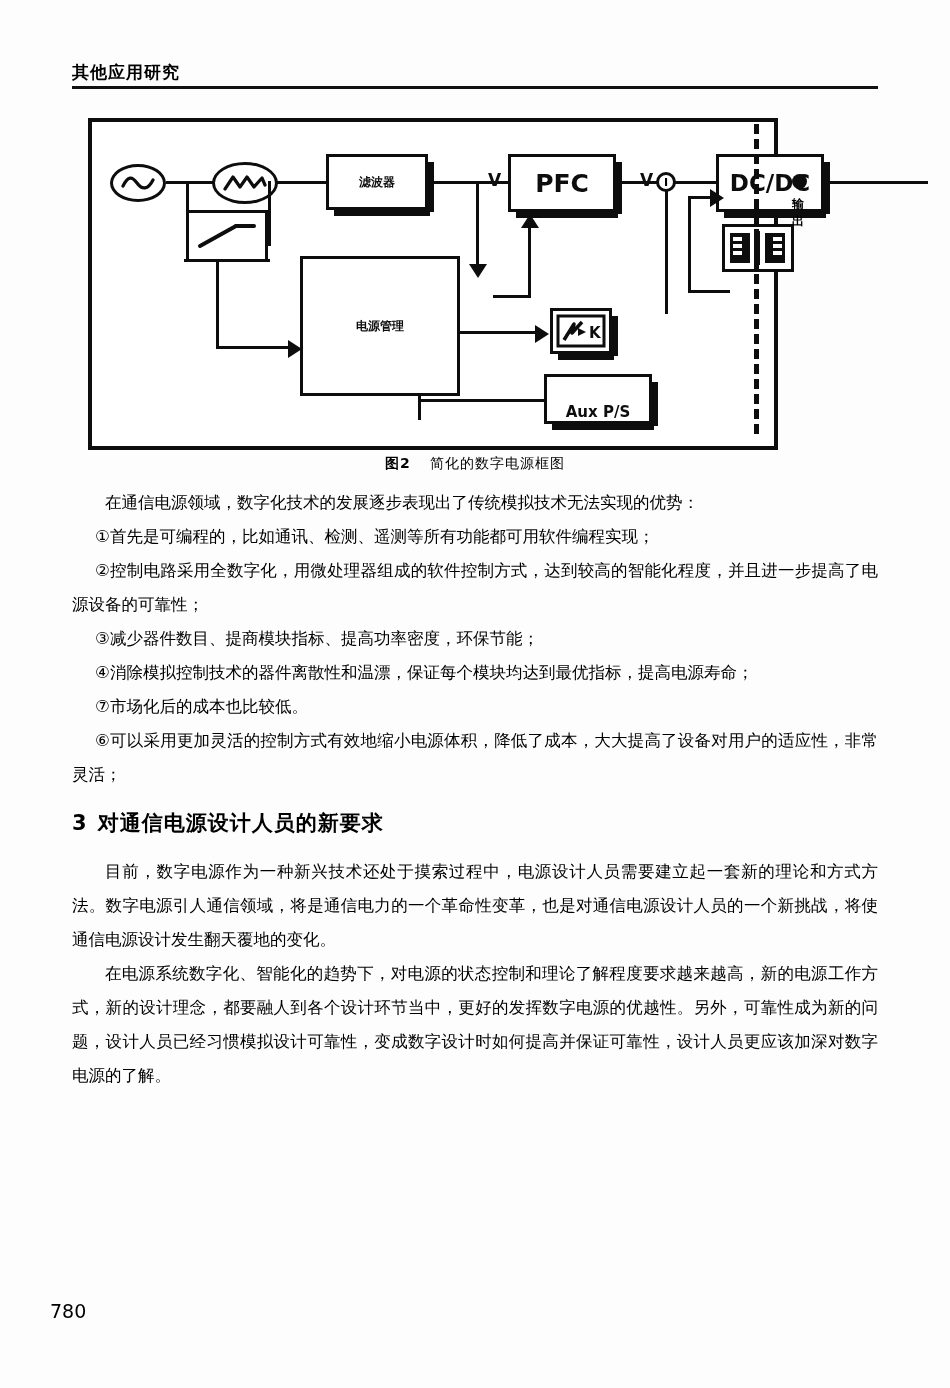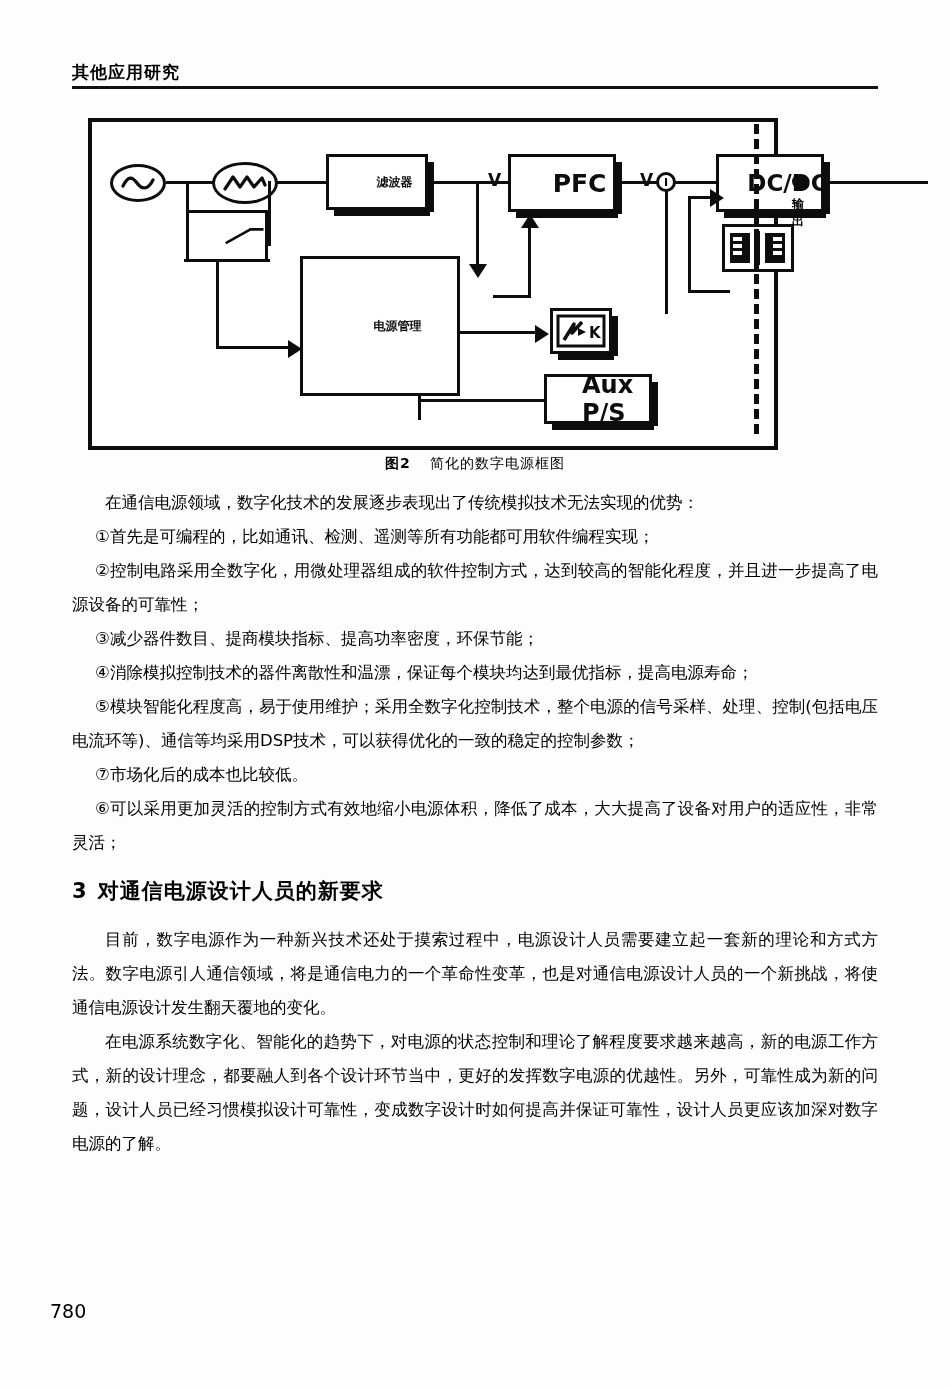--- a/index.html
+++ b/index.html
@@ -68,21 +68,20 @@
     position: absolute;
     box-sizing: border-box;
     border: 3px solid #0d0d0d;
     background: #ffffff;
     display: flex;
     align-items: center;
     justify-content: center;
     font-family: "DejaVu Sans", "Liberation Sans", sans-serif;
     font-weight: bold;
     color: #0d0d0d;
-    padding-left: 35px;
   }
   .blk.shadow::after {
     content: "";
     position: absolute;
     right: -9px;
     top: 5px;
     width: 6px;
     height: 100%;
     background: #0d0d0d;
   }
@@ -314,41 +313,40 @@
         <rect x="2" y="2" width="46" height="30" fill="none" stroke="#0d0d0d" stroke-width="3"></rect>
         <path d="M8 26 L18 10 L16 19 L26 8" stroke="#0d0d0d" stroke-width="3.5" fill="none" stroke-linejoin="round"></path>
         <path d="M22 14 L30 18 L22 22 Z" fill="#0d0d0d"></path>
         <text x="33" y="24" font-family="DejaVu Sans, sans-serif" font-size="15" font-weight="bold" fill="#0d0d0d">K</text>
       </svg>
     </div>
 
     <div class="wire v" style="left:330px; top:278px; height:24px;"></div>
     <div class="wire h" style="left:330px; top:281px; width:128px;"></div>
 
-    <div class="blk shadow" style="left:456px; top:256px; width:108px; height:50px; font-size:24px;">
+    <div class="blk shadow" style="left:456px; top:256px; width:108px; height:50px; font-size:15px;align-items:flex-end;">
       <span>Aux P/S</span>
     </div>
 
     <div class="dashline" style="left:666px; top:6px; height:310px;"></div>
 
     <div class="outlabel" style="left:704px; top:78px;">输出</div>
   </div>
 
   <div class="figcap">
     <span class="num">图2</span>
     <span>简化的数字电源框图</span>
   </div>
 
   <div class="body">
     <p class="ind">在通信电源领域，数字化技术的发展逐步表现出了传统模拟技术无法实现的优势：</p>
     <p class="hang">①首先是可编程的，比如通讯、检测、遥测等所有功能都可用软件编程实现；</p>
     <p class="hang">②控制电路采用全数字化，用微处理器组成的软件控制方式，达到较高的智能化程度，并且进一步提高了电源设备的可靠性；</p>
     <p class="hang">③减少器件数目、提商模块指标、提高功率密度，环保节能；</p>
     <p class="hang">④消除模拟控制技术的器件离散性和温漂，保证每个模块均达到最优指标，提高电源寿命；</p>
-    <p class="hang">⑤模块智能化程度高，易于使用维护；采用全数字化控制技术，整个电源的信号采样、处理、控制(包括电压电流环等)、通信等均采用DSP技术，可以获得优化的一致的稳定的控制参数；</p>
     <p class="hang">⑦市场化后的成本也比较低。</p>
     <p class="hang">⑥可以采用更加灵活的控制方式有效地缩小电源体积，降低了成本，大大提高了设备对用户的适应性，非常灵活；</p>
 
     <h2 class="sec">
       <span class="secnum">3</span><span>对通信电源设计人员的新要求</span>
     </h2>
 
     <p class="ind">目前，数字电源作为一种新兴技术还处于摸索过程中，电源设计人员需要建立起一套新的理论和方式方法。数字电源引人通信领域，将是通信电力的一个革命性变革，也是对通信电源设计人员的一个新挑战，将使通信电源设计发生翻天覆地的变化。</p>
     <p class="ind">在电源系统数字化、智能化的趋势下，对电源的状态控制和理论了解程度要求越来越高，新的电源工作方式，新的设计理念，都要融人到各个设计环节当中，更好的发挥数字电源的优越性。另外，可靠性成为新的问题，设计人员已经习惯模拟设计可靠性，变成数字设计时如何提高并保证可靠性，设计人员更应该加深对数字电源的了解。</p>
   </div>

